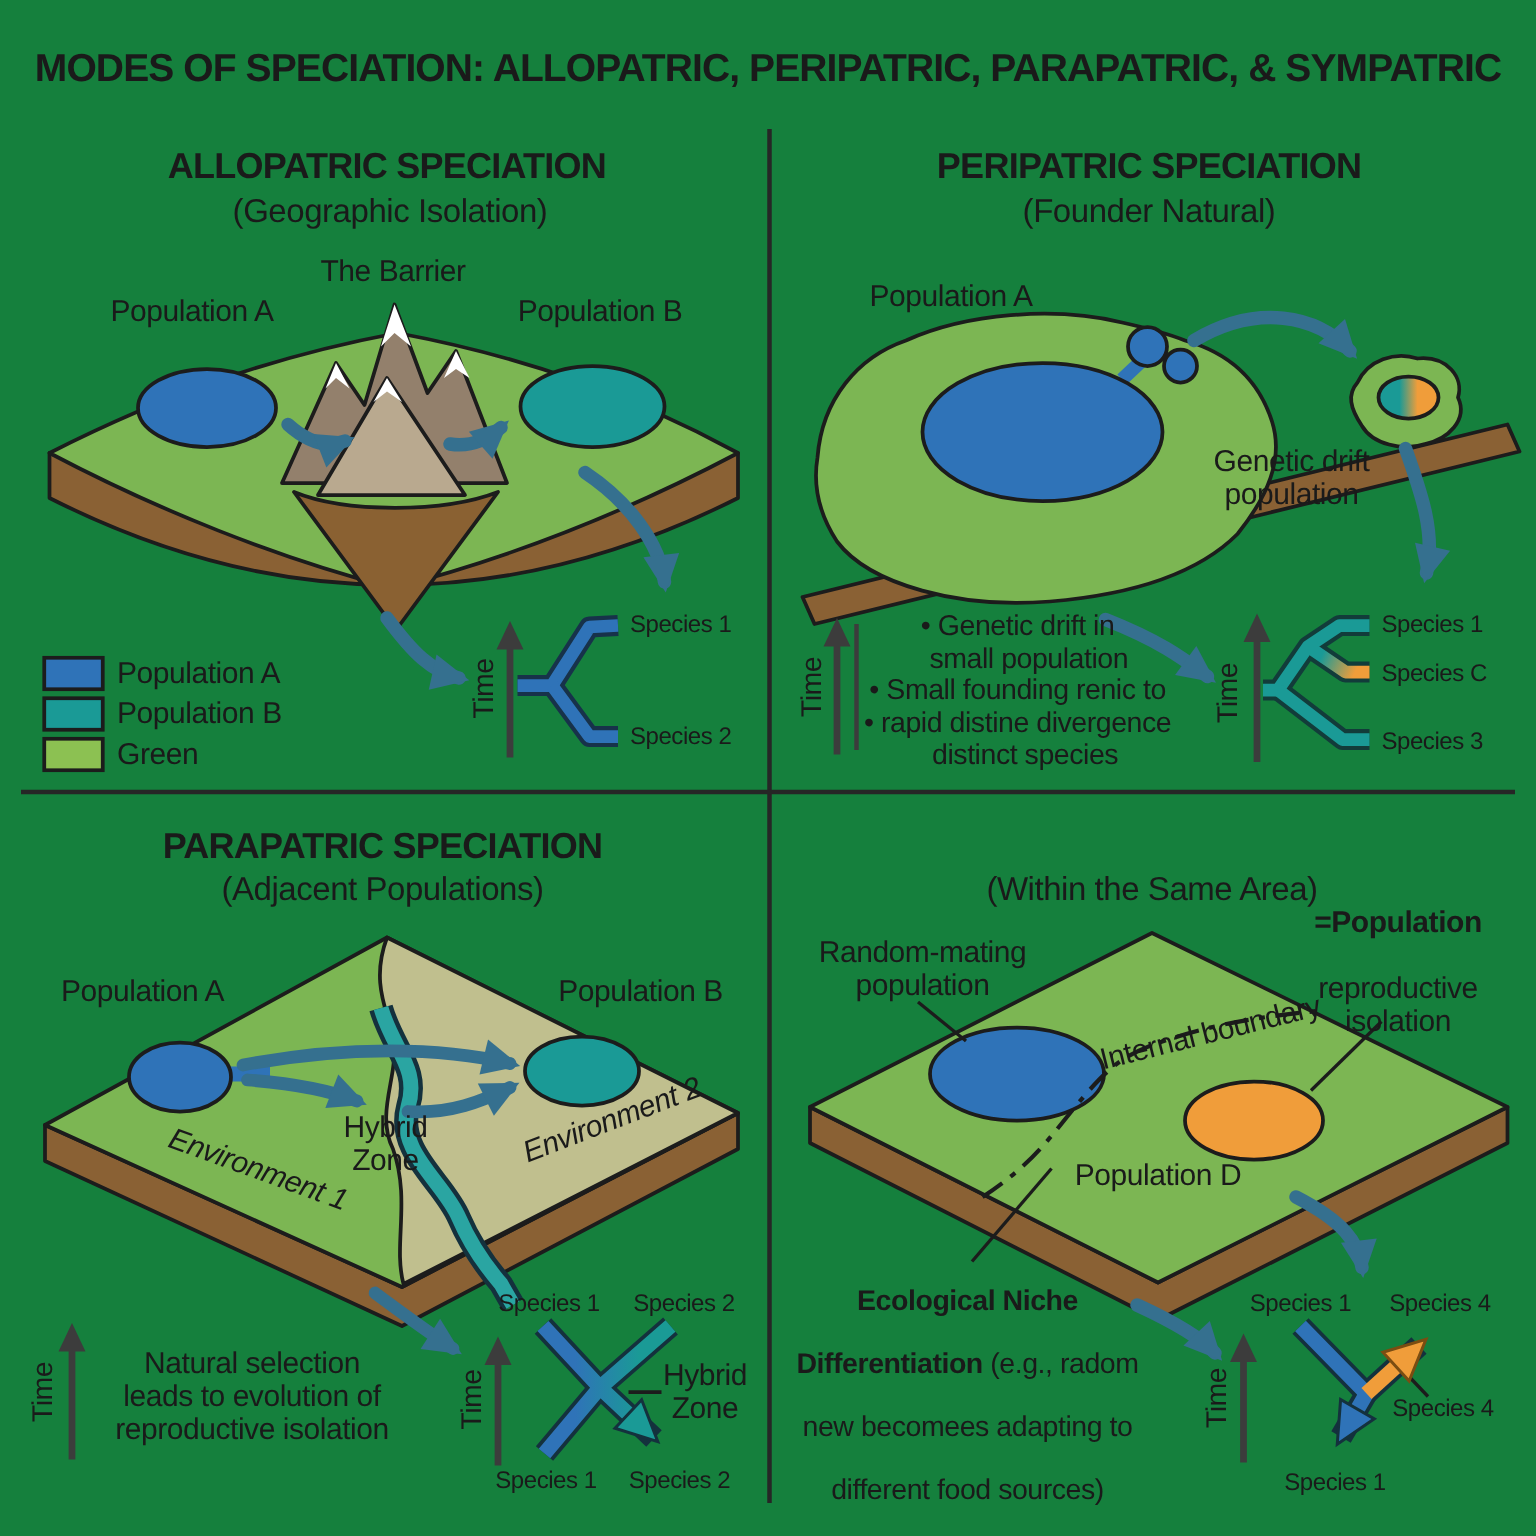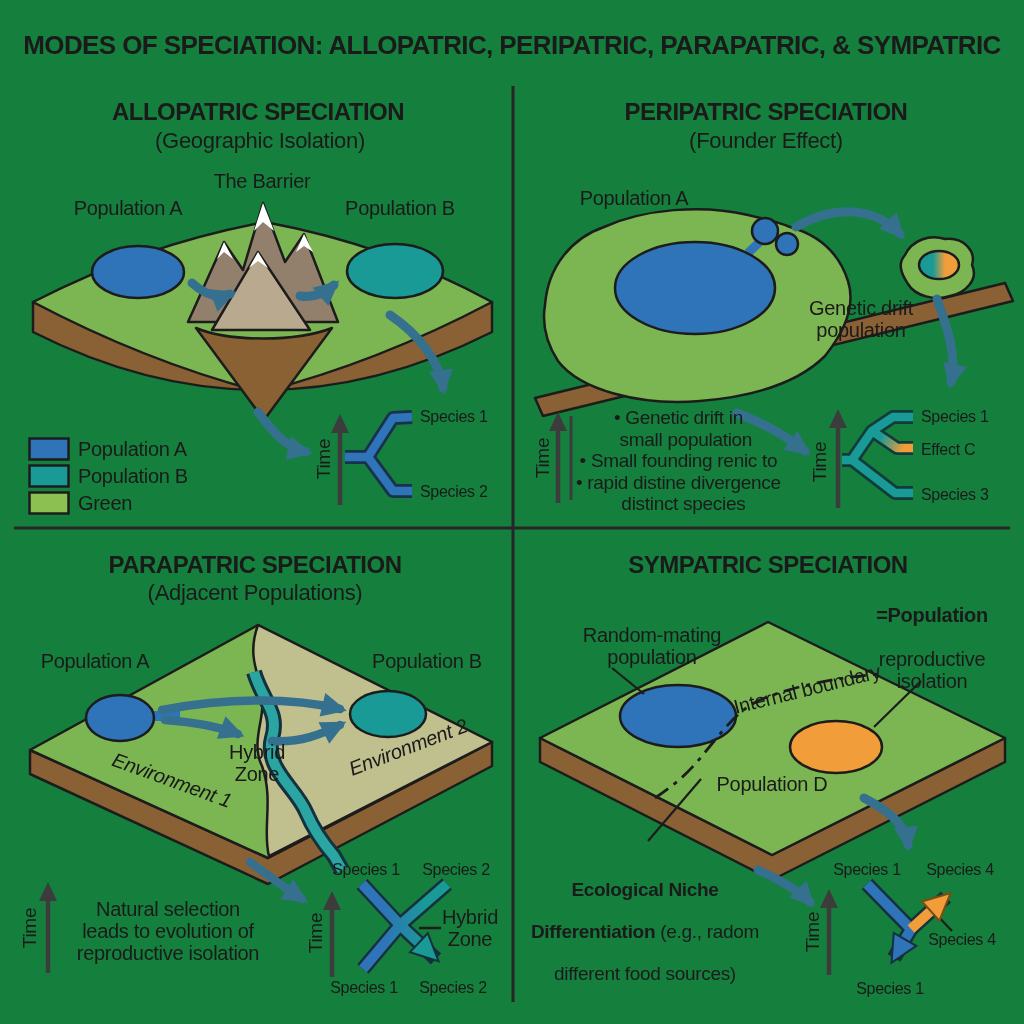--- a/index.html
+++ b/index.html
@@ -216,31 +216,31 @@
         </svg>
     <span>Green</span>
   </div>
 </div>
 
 <div class="lbl sp left" style="left:420px;top:417px">Species 1</div>
 <div class="lbl sp left" style="left:420px;top:492px">Species 2</div>
 <div class="lbl vert" style="left:324px;top:459px">Time</div>
 
 <div class="lbl qh" style="left:766px;top:112px">PERIPATRIC SPECIATION</div>
-<div class="lbl qs" style="left:766px;top:141px">(Founder Effect)</div>
+<div class="lbl qs" style="left:766px;top:141px">(Founder Natural)</div>
 <div class="lbl map" style="left:634px;top:198px">Population A</div>
 <div class="lbl map" style="left:861px;top:319px;width:132px">Genetic drift population</div>
 <div class="lbl-tl pre" style="left:576px;top:407px;font-size:19px;line-height:21.5px">• Genetic drift in
    small population
 • Small founding renic to
 • rapid distine divergence
   distinct species</div>
 <div class="lbl vert" style="left:543px;top:458px">Time</div>
 <div class="lbl sp left" style="left:921px;top:417px">Species 1</div>
-<div class="lbl sp left" style="left:921px;top:450px">Effect C</div>
+<div class="lbl sp left" style="left:921px;top:450px">Species C</div>
 <div class="lbl sp left" style="left:921px;top:495px">Species 3</div>
 <div class="lbl vert" style="left:820px;top:462px">Time</div>
 
 <div class="lbl qh" style="left:255px;top:565px">PARAPATRIC SPECIATION</div>
 <div class="lbl qs" style="left:255px;top:593px">(Adjacent Populations)</div>
 <div class="lbl map" style="left:95px;top:661px">Population A</div>
 <div class="lbl map" style="left:427px;top:661px">Population B</div>
 <div class="lbl map" style="left:257px;top:763px;width:80px">Hybrid Zone</div>
 <div class="lbl map ital" style="left:172px;top:780px;white-space:nowrap;transform:translate(-50%,-50%) rotate(20deg)">Environment 1</div>
 <div class="lbl map ital" style="left:408px;top:747px;white-space:nowrap;transform:translate(-50%,-50%) rotate(-21deg)">Environment 2</div>
@@ -248,31 +248,32 @@
 leads to evolution of
 reproductive isolation</div>
 <div class="lbl vert" style="left:30px;top:928px">Time</div>
 <div class="lbl sp" style="left:366px;top:870px">Species 1</div>
 <div class="lbl sp" style="left:456px;top:870px">Species 2</div>
 <div class="lbl sp" style="left:364px;top:988px">Species 1</div>
 <div class="lbl sp" style="left:453px;top:988px">Species 2</div>
 <div class="lbl map" style="left:470px;top:928px;width:70px">Hybrid Zone</div>
 <div class="lbl vert" style="left:316px;top:933px">Time</div>
 
-<div class="lbl qh" style="left:768px;top:565px">SYMPATRIC SPECIATION</div>
-<div class="lbl map" style="left:652px;top:646px;width:152px">Random-mating population</div>
+<div class="lbl qs" style="left:768px;top:593px">(Within the Same Area)</div>
+<div class="lbl map" style="left:615px;top:646px;width:152px">Random-mating population</div>
 <div class="lbl map" style="left:932px;top:648px;width:122px">
   <div><b>=Population</b></div>
   <div>reproductive isolation</div>
 </div>
 <div class="lbl map" style="left:807px;top:689px;white-space:nowrap;transform:translate(-50%,-50%) rotate(-14deg)">Internal boundary</div>
 <div class="lbl map" style="left:772px;top:784px;white-space:nowrap">Population D</div>
 <div class="lbl" style="left:645px;top:931px;width:238px;font-size:19px;line-height:21px">
   <div><b>Ecological Niche</b></div>
   <div><b>Differentiation</b> <span>(e.g., radom</span></div>
+  <div>new becomees adapting to</div>
   <div>different food sources)</div>
 </div>
 <div class="lbl sp" style="left:867px;top:870px">Species 1</div>
 <div class="lbl sp" style="left:960px;top:870px">Species 4</div>
 <div class="lbl sp" style="left:962px;top:940px">Species 4</div>
 <div class="lbl sp" style="left:890px;top:989px">Species 1</div>
 <div class="lbl vert" style="left:813px;top:932px">Time</div>
 
 </div>
 

